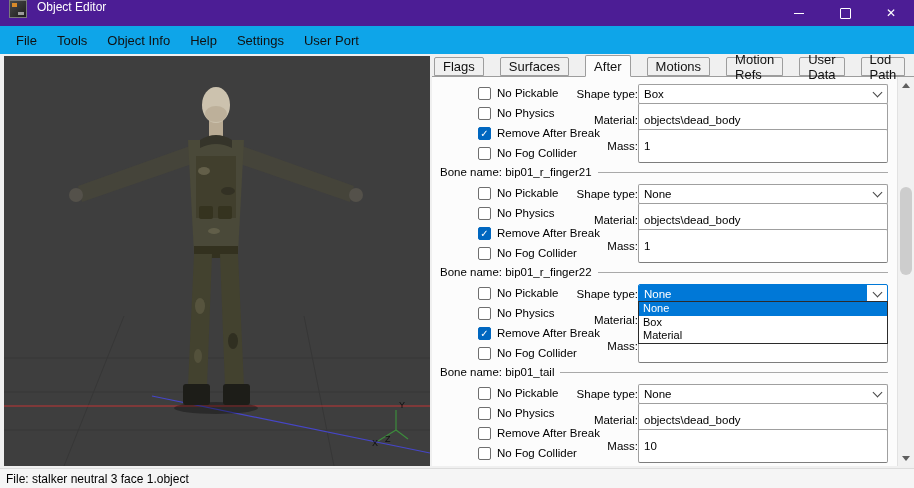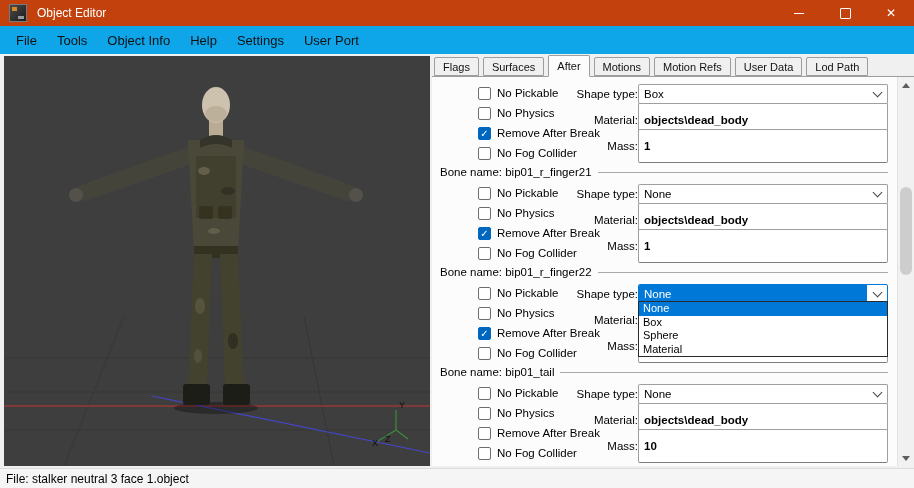--- a/index.html
+++ b/index.html
@@ -1,60 +1,60 @@
 <!DOCTYPE html>
 <html><head>
 <meta charset="utf-8">
 <style>
   html,body{margin:0;padding:0;background:#d9d9d9;}
   .screen{position:relative;width:914px;height:488px;background:#f0f0f0;overflow:hidden;
           font-family:"Liberation Sans",sans-serif;-webkit-font-smoothing:antialiased;}
 
   
-  .titlebar{position:absolute;left:0;top:0;width:914px;height:26px;background:#c2410c;display:flex;align-items:center;color:#fff;}
+  .titlebar{position:absolute;left:0;top:0;width:914px;height:26px;background:#4c1d95;display:flex;color:#fff;}
   .app-icon{width:16px;height:16px;margin-left:9px;border:1px solid #7a7a7a;background:linear-gradient(135deg,#4a4a4a,#1c1c1c);position:relative;flex:0 0 auto;}
   .app-icon::after{content:"";position:absolute;left:2px;top:2px;width:5px;height:4px;background:#d88a2a;}
   .app-icon::before{content:"";position:absolute;right:2px;bottom:2px;width:6px;height:3px;background:#9a9a9a;}
   .title-text{margin-left:10px;font-size:12px;}
   .tb-spacer{flex:1;}
   .win-btn{width:46px;height:26px;display:flex;align-items:center;justify-content:center;color:#fff;font-size:12px;}
   .min-glyph{display:block;width:10px;height:1px;background:#fff;}
   .max-glyph{display:block;width:9px;height:9px;border:1px solid #fff;border-radius:1px;}
 
   
   .menubar{position:absolute;left:0;top:26px;width:914px;height:28px;background:#0ea5e9;display:flex;align-items:center;padding-left:6px;box-sizing:border-box;}
   .menu-item{font-size:13px;color:#111;padding:4px 10px;}
 
   
   .viewport{position:absolute;left:4px;top:56px;width:426px;height:410px;background:#3e3e3e;}
 
   
   .tabbar{position:absolute;left:434px;top:55px;height:21px;display:flex;align-items:flex-end;z-index:5;}
-  .tab{height:19px;box-sizing:border-box;padding:0 8px;display:flex;align-items:center;font-size:11px;color:#111;
-       background:#f0f0f0;border:1px solid #9d9d9d;border-radius:2px 2px 0 0;margin-right:4px;}
+  .tab{height:19px;box-sizing:border-box;padding:0 8px;display:flex;align-items:center;font-size:13px;color:#111;
+       background:#f0f0f0;border:1px solid #9d9d9d;border-radius:2px 2px 0 0;margin-right:16px;}
   .tab.active{height:22px;background:#fcfcfc;border-bottom:1px solid #fcfcfc;margin-bottom:-1px;z-index:6;}
 
   
   .panel-body{position:absolute;left:432px;top:76px;width:482px;height:390px;background:#fcfcfc;border-top:1px solid #9d9d9d;box-sizing:border-box;}
 
   .grp{position:absolute;left:8px;right:26px;height:84px;}
   .checks{position:absolute;left:2px;top:2px;width:132px;}
   .chk-row{height:20px;display:flex;align-items:center;margin-left:36px;}
   .checkbox{width:13px;height:13px;box-sizing:border-box;border:1px solid #6e6e6e;border-radius:2px;background:#fff;flex:0 0 auto;
             display:flex;align-items:center;justify-content:center;font-size:10px;color:#fff;}
   .checkbox.checked{background:#0067c0;border-color:#0067c0;}
   .checkbox.checked::after{content:"✓";}
   .chk-label{margin-left:6px;font-size:11.5px;color:#000;white-space:nowrap;}
 
   .fields{position:absolute;left:136px;right:0;top:0;}
   .field-row{height:26px;display:flex;align-items:center;text-align:right;}
   .f-label{width:62px;font-size:11.5px;color:#000;flex:0 0 auto;}
   .combo,.textbox{flex:1;height:20px;box-sizing:border-box;background:#fff;border:1px solid #9f9f9f;border-bottom-color:#7d7d7d;
                   border-radius:2px;display:flex;align-items:center;font-size:11.5px;color:#000;overflow:hidden;}
-  .textbox{padding:16px 5px;font-weight:bold;}
+  .textbox{padding:16px 5px;}
   .combo-text{flex:1;padding:0 5px;height:100%;display:flex;align-items:center;}
   .combo-arrow{width:20px;height:100%;display:flex;align-items:center;justify-content:center;flex:0 0 auto;}
   .combo-arrow i{display:block;width:6px;height:6px;border-right:1.4px solid #454545;border-bottom:1.4px solid #454545;transform:rotate(45deg);margin-top:-3px;}
   .combo.open{border-color:#0078d7;}
   .combo.open .combo-text{background:#0078d7;color:#fff;}
 
   .sep{position:absolute;left:8px;right:26px;height:18px;display:flex;align-items:center;}
   .sep-text{font-size:11.5px;color:#000;white-space:nowrap;}
   .sep-line{flex:1;border-top:1px solid #a9a9a9;margin-left:6px;}
 
@@ -348,21 +348,20 @@
         <div class="field-row">
           <span class="f-label">Mass:</span>
           <div class="textbox">10</div>
         </div>
       </div>
     </div>
 
     <div class="popup">
       <div class="popup-item selected">None</div>
       <div class="popup-item">Box</div>
-      <div class="popup-item">Sphere</div>
       <div class="popup-item">Material</div>
     </div>
 
     <div class="sbar">
       <div class="sbtn up">
           <span class="tri-up"></span>
         </div>
       <div class="sthumb"></div>
       <div class="sbtn down">
           <span class="tri-down"></span>

